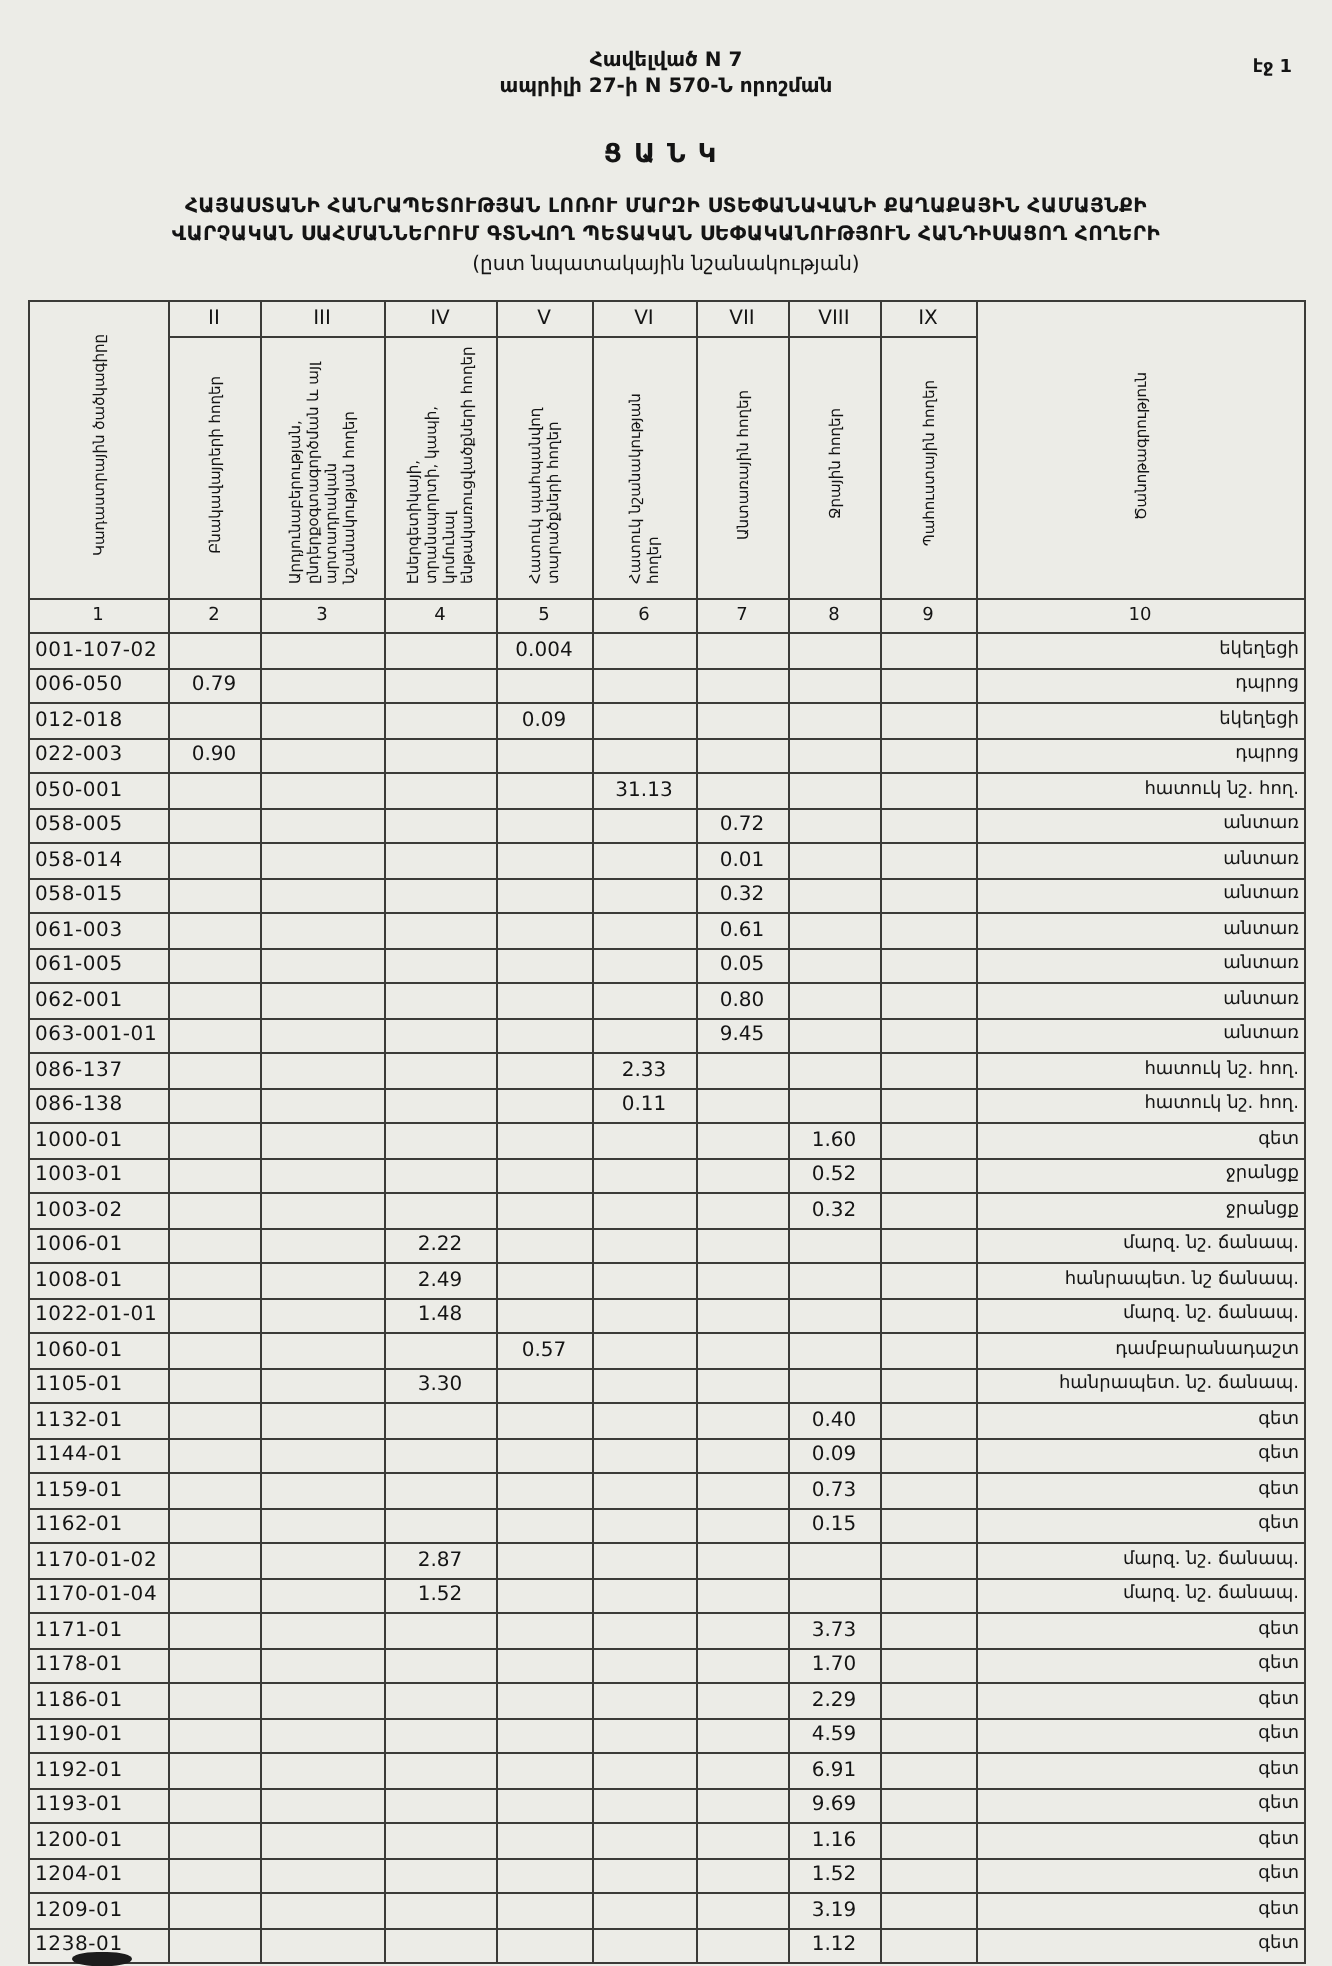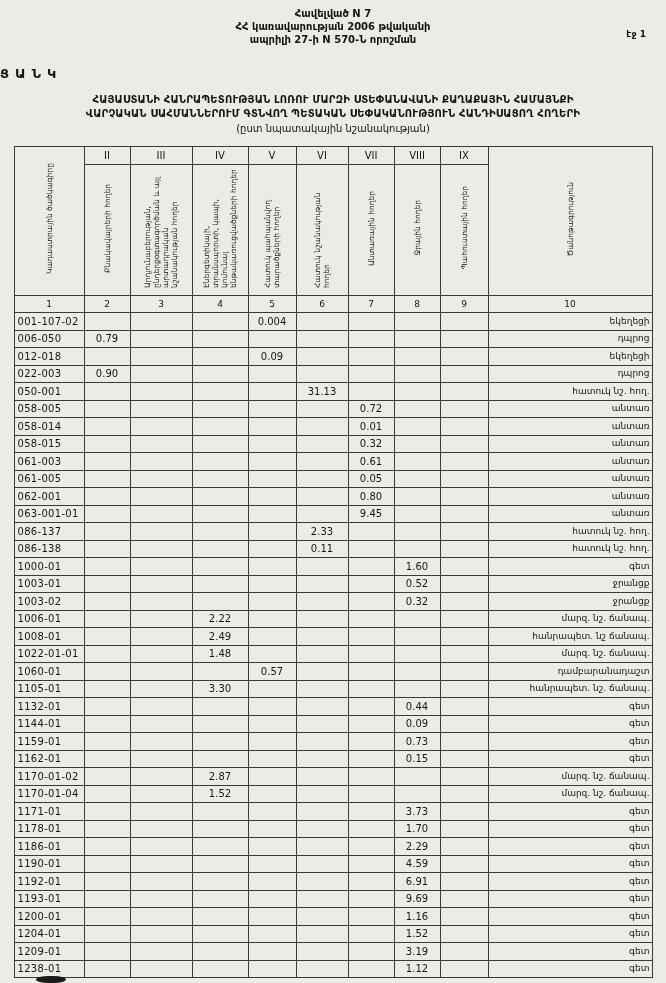--- a/index.html
+++ b/index.html
@@ -1,20 +1,20 @@
 <!DOCTYPE html>
 <html><head>
 <meta charset="utf-8">
 <style>
   html,body{margin:0;padding:0;}
   body{background:#c6c6c2;font-family:"DejaVu Sans","Liberation Sans",sans-serif;}
   .page{position:relative;width:666px;height:983px;margin:0 auto;background:#ecece7;color:#141414;overflow:hidden;}
   .page-num{position:absolute;top:5px;right:20px;font-size:9px;font-weight:bold;margin-top:24px;}
-  .appendix{padding-top:7px;text-align:center;font-size:10px;font-weight:bold;line-height:1.3;}
-  .doc-title{margin-top:20px;text-align:left;font-size:13px;font-weight:bold;letter-spacing:6px;}
+  .appendix{padding-top:24px;text-align:center;font-size:10px;font-weight:bold;line-height:1.3;}
+  .doc-title{margin-top:20px;text-align:center;font-size:13px;font-weight:bold;letter-spacing:6px;}
   .heading{margin-top:12px;text-align:center;font-size:10px;font-weight:bold;line-height:1.35;letter-spacing:0.2px;}
   .subheading{text-align:center;font-size:10px;font-weight:normal;margin-top:3px;}
   table{border-collapse:collapse;table-layout:fixed;margin:12px auto 0;width:520px;}
   th,td{border:1px solid #3b3b38;overflow:hidden;}
   th.roman{height:15px;font-size:10px;font-weight:normal;text-align:center;}
   th.rot{height:126px;vertical-align:middle;text-align:center;padding:2px 1px;}
   .vert{writing-mode:vertical-rl;transform:rotate(180deg);display:inline-block;max-height:120px;font-size:7.5px;font-weight:normal;line-height:1.2;text-align:left;}
   th.num{height:14px;font-size:9px;font-weight:normal;text-align:center;}
   td{height:16.5px;line-height:15px;padding:0 2px;font-size:10px;white-space:nowrap;}
   td.code{text-align:left;padding-left:3px;letter-spacing:0.3px;}
@@ -23,21 +23,20 @@
   .smudge{position:absolute;left:36px;bottom:0;width:30px;height:7px;background:#1c1c1c;border-radius:50% / 60%;}
 </style>
 </head>
 <body>
 
 <div class="page">
   <div class="page-num">էջ 1</div>
 
   <div class="appendix">
     <div>Հավելված N 7</div>
-    <div>ՀՀ կառավարության 2006 թվականի</div>
     <div>ապրիլի 27-ի N 570-Ն որոշման</div>
   </div>
 
   <div class="doc-title">ՑԱՆԿ</div>
 
   <div class="heading">
     <div>ՀԱՅԱՍՏԱՆԻ ՀԱՆՐԱՊԵՏՈՒԹՅԱՆ ԼՈՌՈՒ ՄԱՐԶԻ ՍՏԵՓԱՆԱՎԱՆԻ ՔԱՂԱՔԱՅԻՆ ՀԱՄԱՅՆՔԻ</div>
     <div>ՎԱՐՉԱԿԱՆ ՍԱՀՄԱՆՆԵՐՈՒՄ ԳՏՆՎՈՂ ՊԵՏԱԿԱՆ ՍԵՓԱԿԱՆՈՒԹՅՈՒՆ ՀԱՆԴԻՍԱՑՈՂ ՀՈՂԵՐԻ</div>
   </div>
   <div class="subheading">(ըստ նպատակային նշանակության)</div>
@@ -357,21 +356,21 @@
           <td class="note">հանրապետ. նշ. ճանապ.</td>
         </tr>
         <tr>
           <td class="code">1132-01</td>
           <td class="val"></td>
           <td class="val"></td>
           <td class="val"></td>
           <td class="val"></td>
           <td class="val"></td>
           <td class="val"></td>
-          <td class="val">0.44</td>
+          <td class="val">0.40</td>
           <td class="val"></td>
           <td class="note">գետ</td>
         </tr>
         <tr>
           <td class="code">1144-01</td>
           <td class="val"></td>
           <td class="val"></td>
           <td class="val"></td>
           <td class="val"></td>
           <td class="val"></td>

